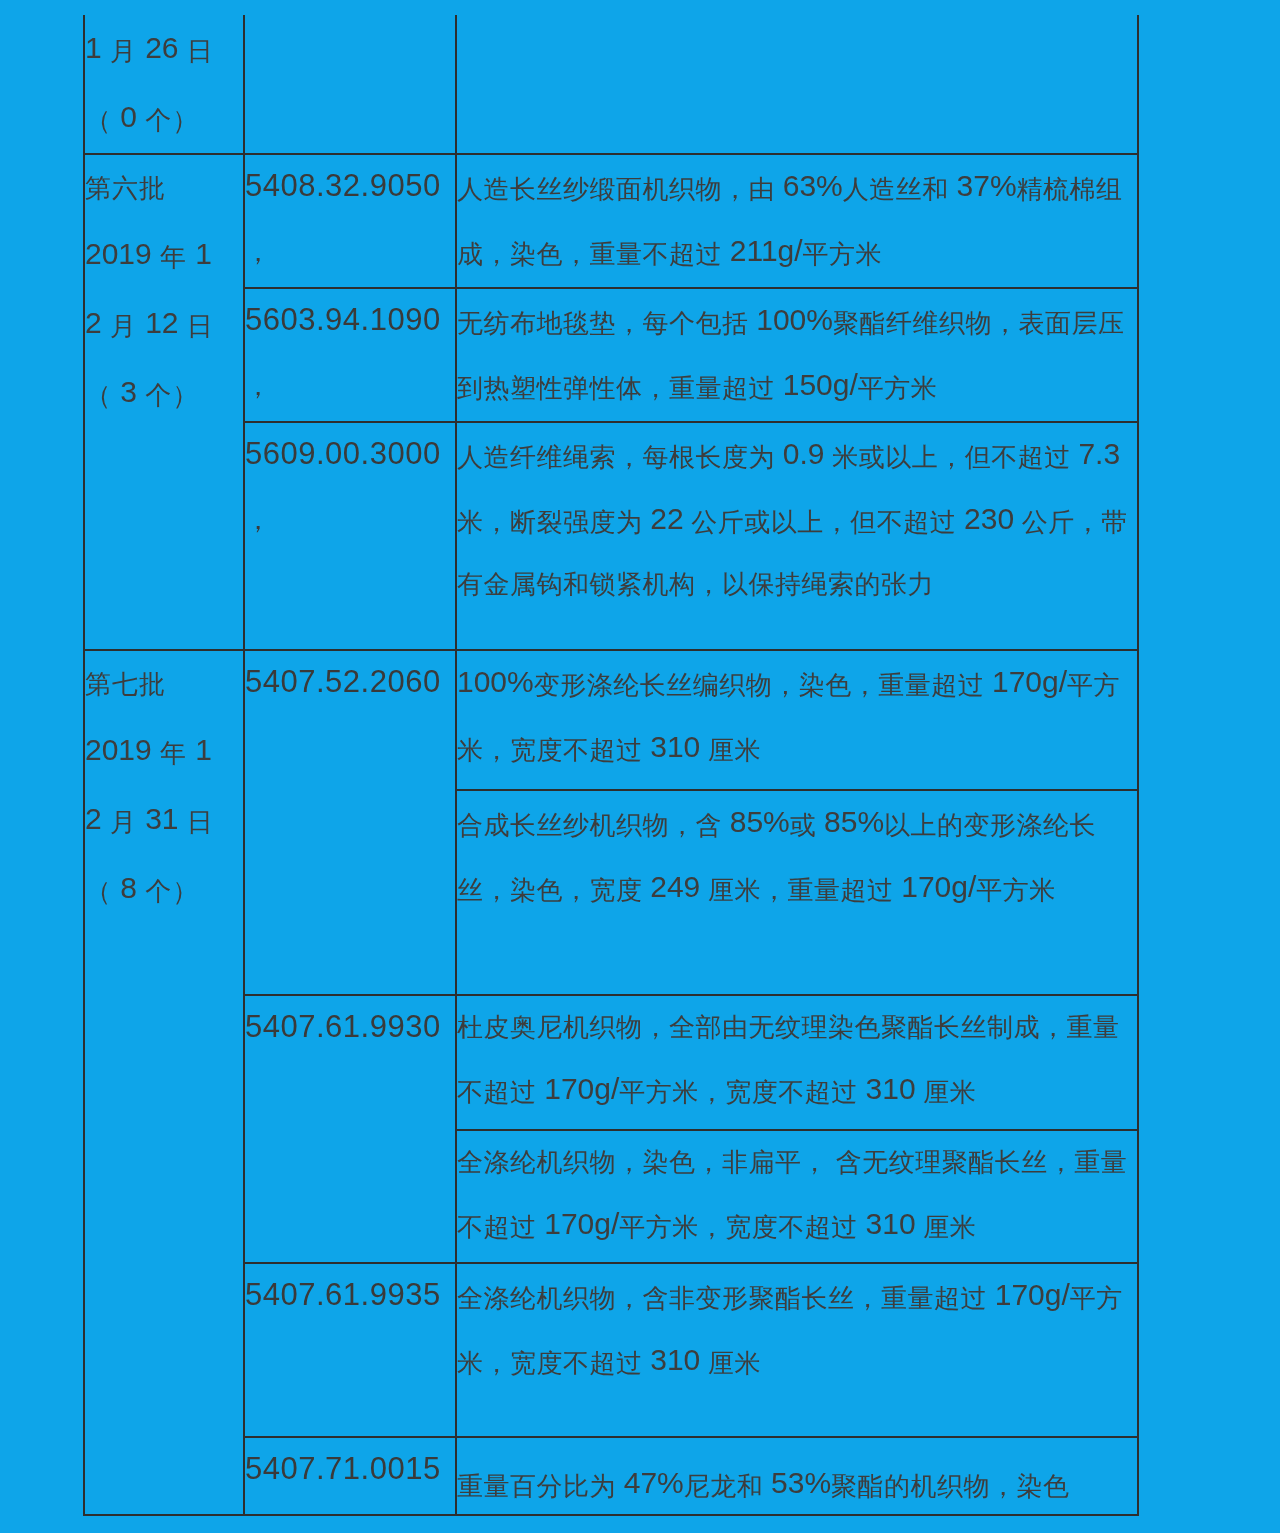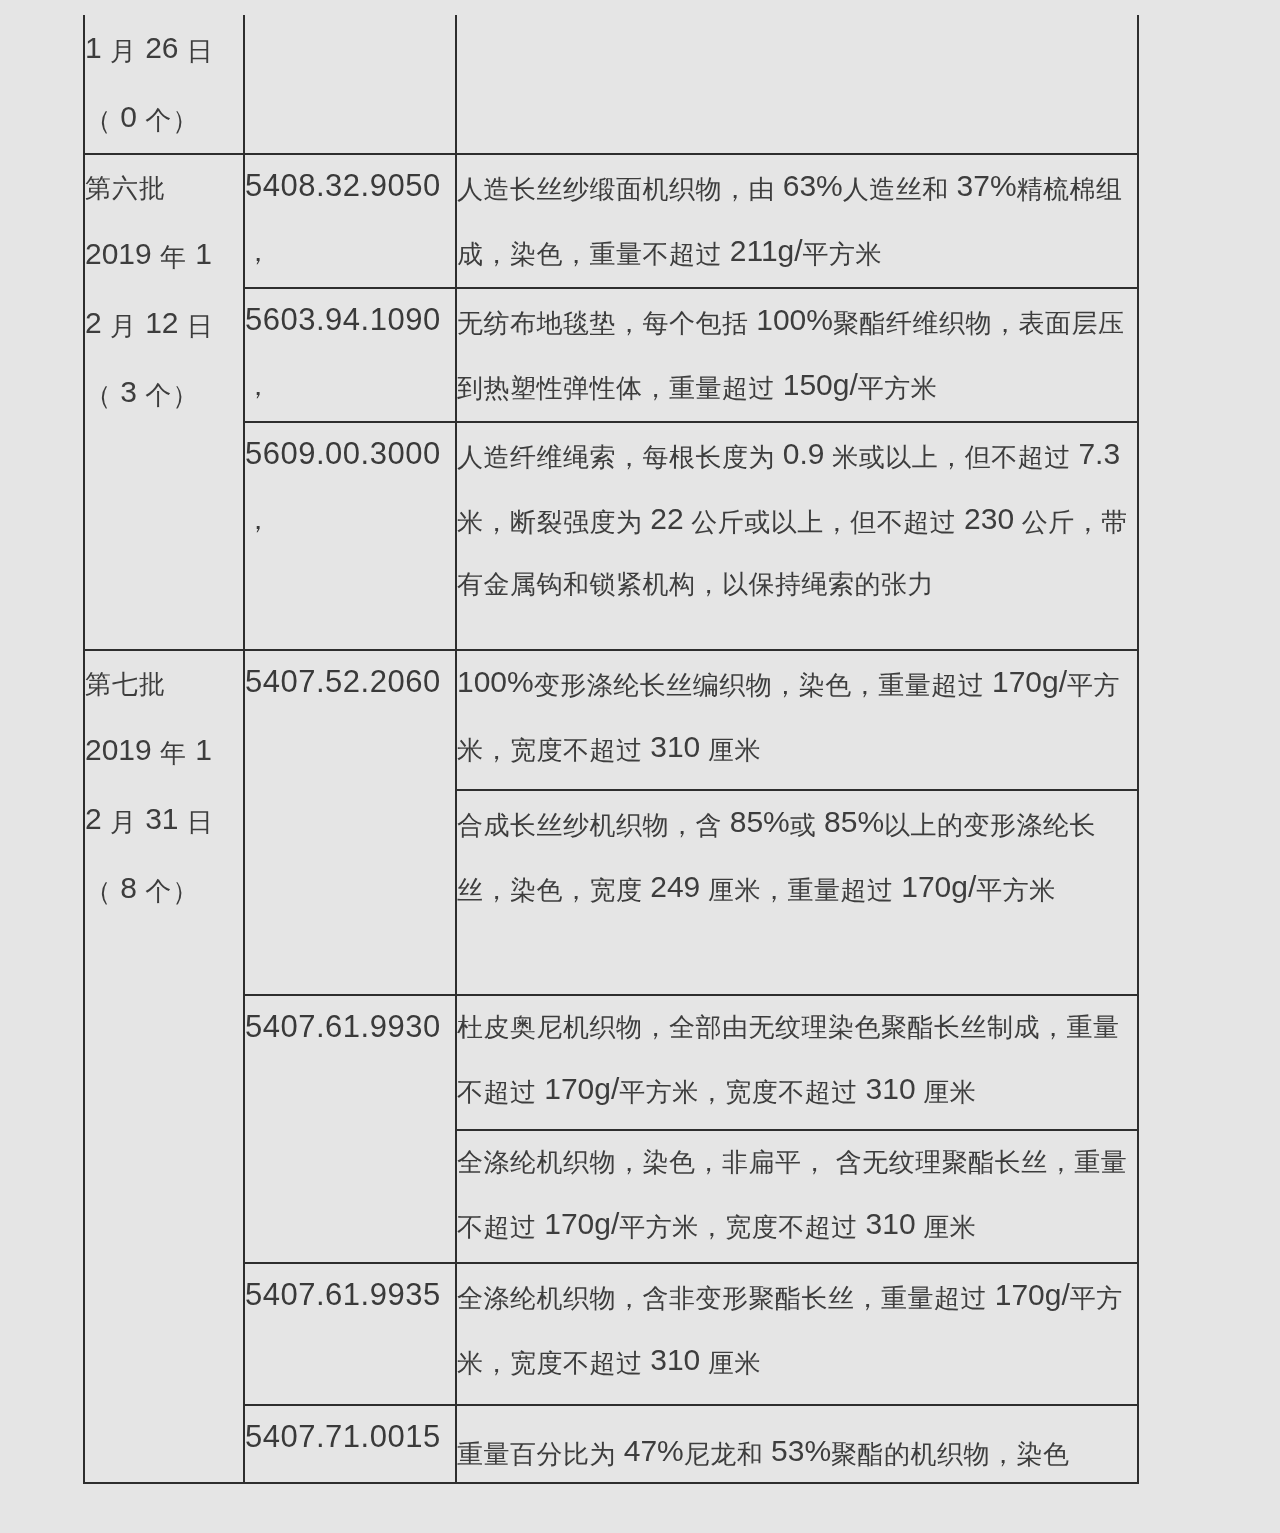--- a/index.html
+++ b/index.html
@@ -4,21 +4,21 @@
 <style>
   html, body {
     margin: 0;
     padding: 0;
     background: #ffffff;
   }
   .page {
     position: relative;
     width: 1280px;
     height: 1533px;
-    background: #e5e5e5;
+    background: #0ea5e9;
     font-family: "Liberation Sans", "DejaVu Sans", sans-serif;
     color: #3d3d3d;
     overflow: hidden;
   }
   .table-wrap {
     position: absolute;
     left: 83px;
     top: 15px;
   }
   table.tariff {
@@ -143,21 +143,21 @@
       </tr>
       <tr style="height:135px">
         <td class="code-cell" rowspan="2">
           <div>5407.61.9930</div>
         </td>
         <td class="desc-cell">杜皮奥尼机织物，全部由无纹理染色聚酯长丝制成，重量不超过 <span class="num">170g/</span>平方米，宽度不超过 <span class="num">310</span> 厘米</td>
       </tr>
       <tr style="height:133px">
         <td class="desc-cell">全涤纶机织物，染色，非扁平， 含无纹理聚酯长丝，重量不超过 <span class="num">170g/</span>平方米，宽度不超过 <span class="num">310</span> 厘米</td>
       </tr>
-      <tr style="height:142px">
+      <tr style="height:174px">
         <td class="code-cell">
           <div>5407.61.9935</div>
         </td>
         <td class="desc-cell">全涤纶机织物，含非变形聚酯长丝，重量超过 <span class="num">170g/</span>平方米，宽度不超过 <span class="num">310</span> 厘米</td>
       </tr>
       <tr style="height:63px">
         <td class="code-cell">
           <div>5407.71.0015</div>
         </td>
         <td class="desc-cell tight">重量百分比为 <span class="num">47%</span>尼龙和 <span class="num">53%</span>聚酯的机织物，染色</td>

